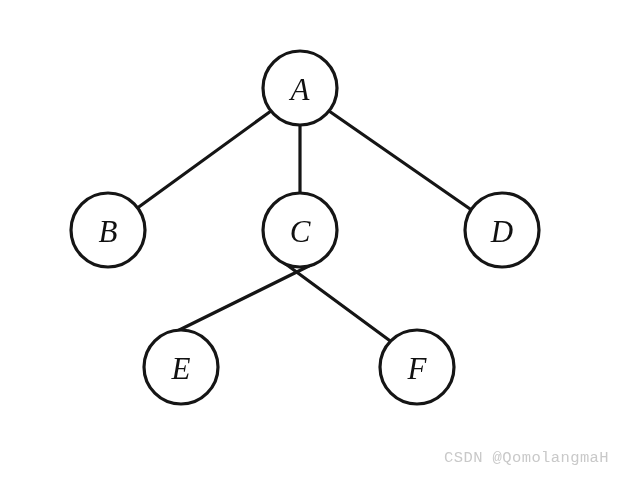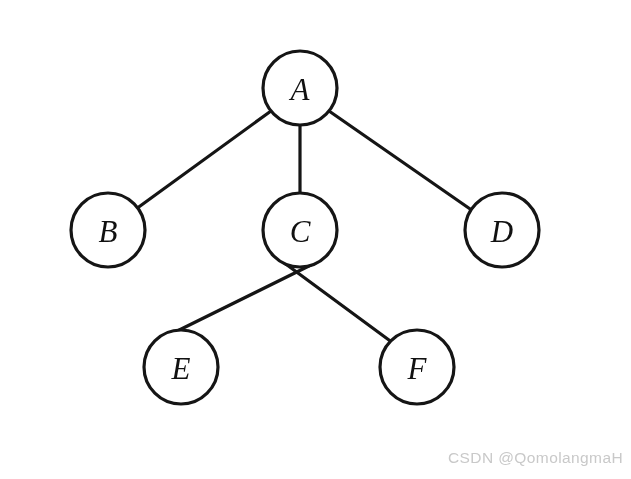--- a/index.html
+++ b/index.html
@@ -39,23 +39,23 @@
   .node-label {
     font-family: "Liberation Serif", "DejaVu Serif", serif;
     font-style: italic;
     font-size: 31px;
     fill: #111111;
     text-anchor: middle;
     dominant-baseline: central;
   }
   #watermark {
     position: absolute;
-    right: 8px;
+    right: 22px;
     bottom: 12px;
-    font-family: Liberation Sans, sans-serif;
+    font-family: Liberation Mono, monospace;
     font-size: 15.5px;
     letter-spacing: 0.4px;
     color: #c9c9c9;
     white-space: nowrap;
     user-select: none;
   }
 </style>
 </head>
 <body>
 

